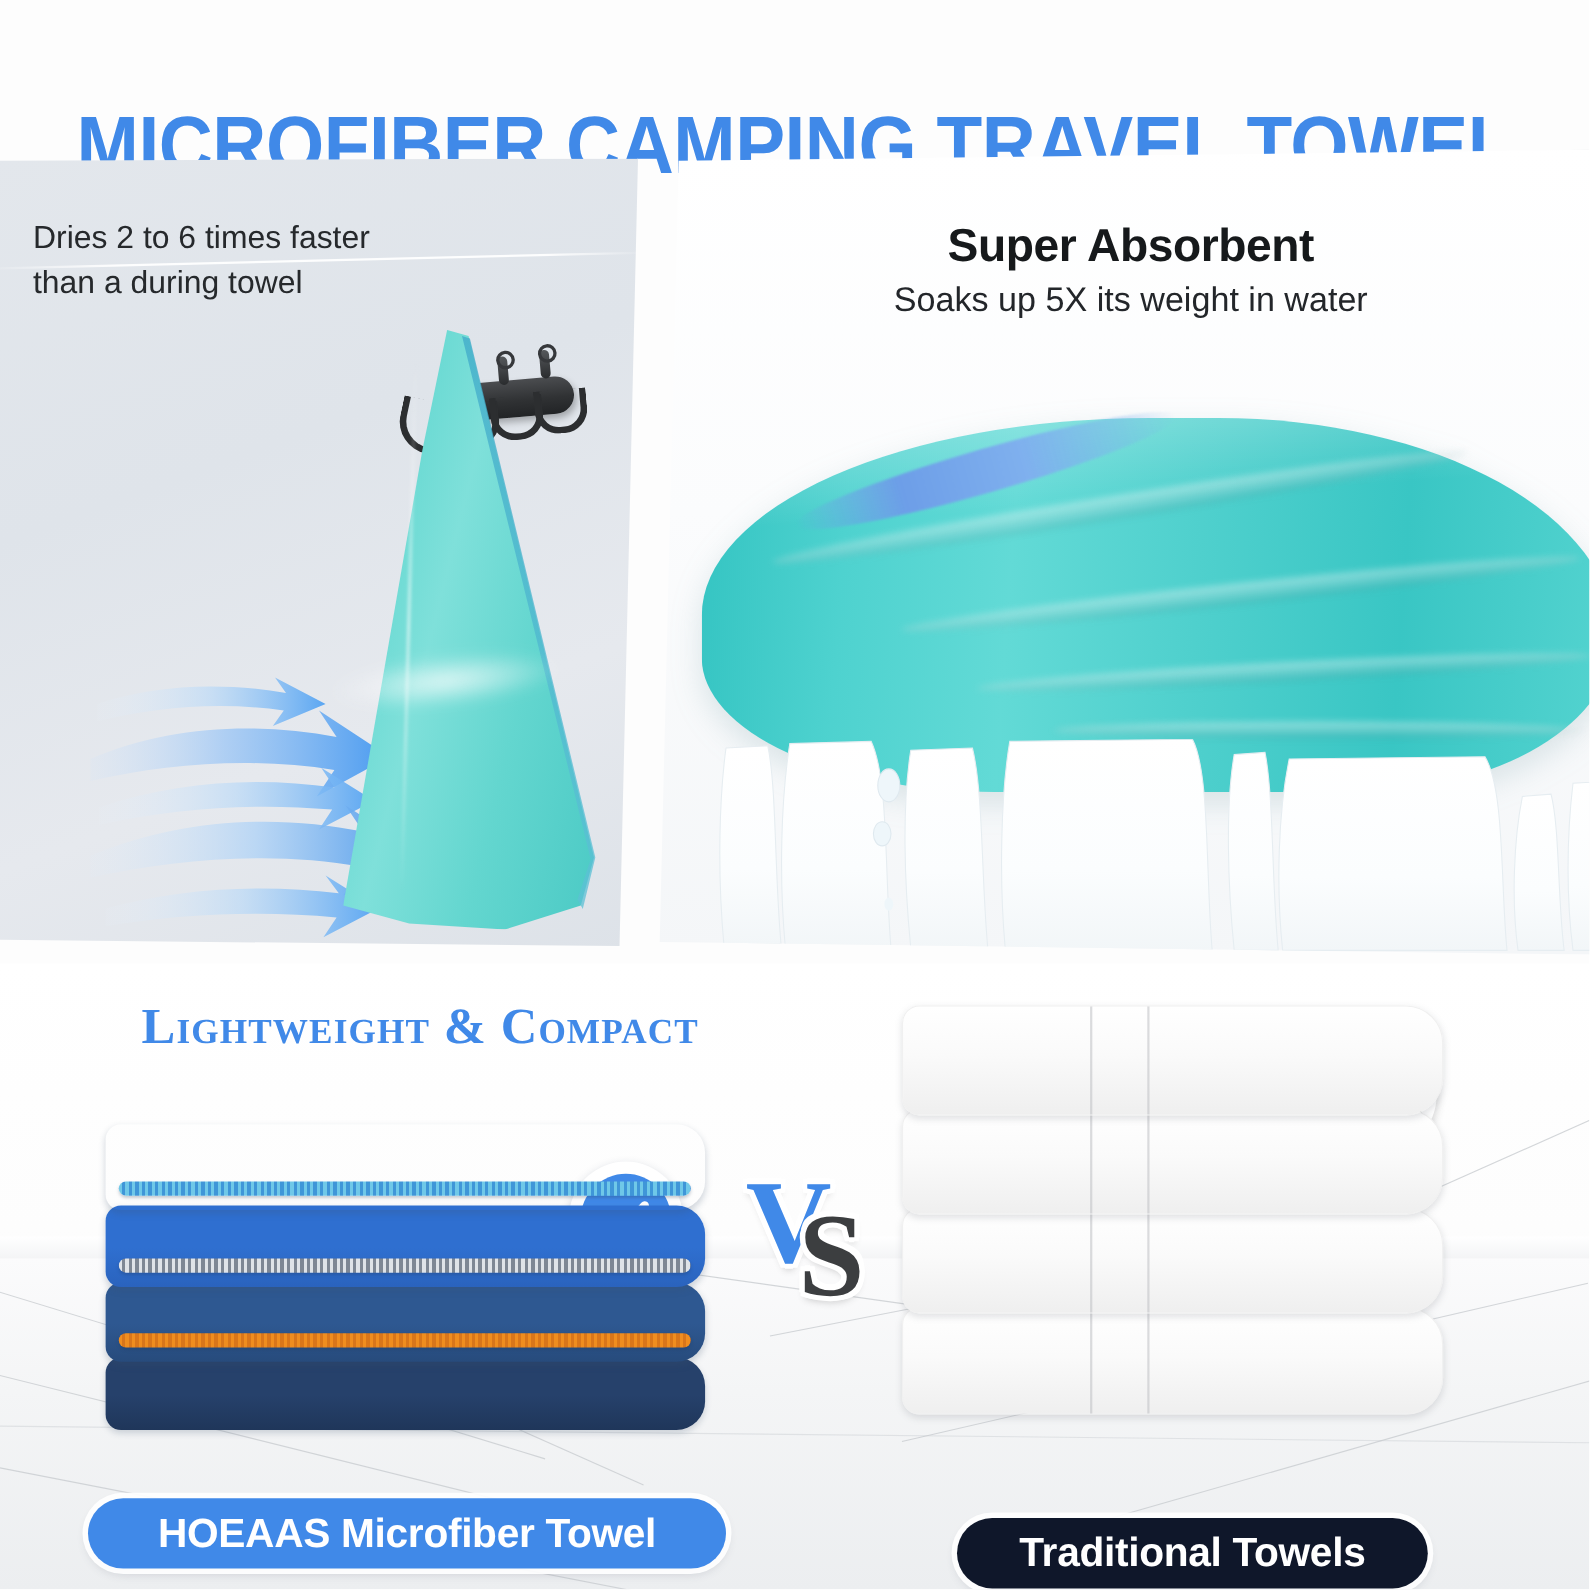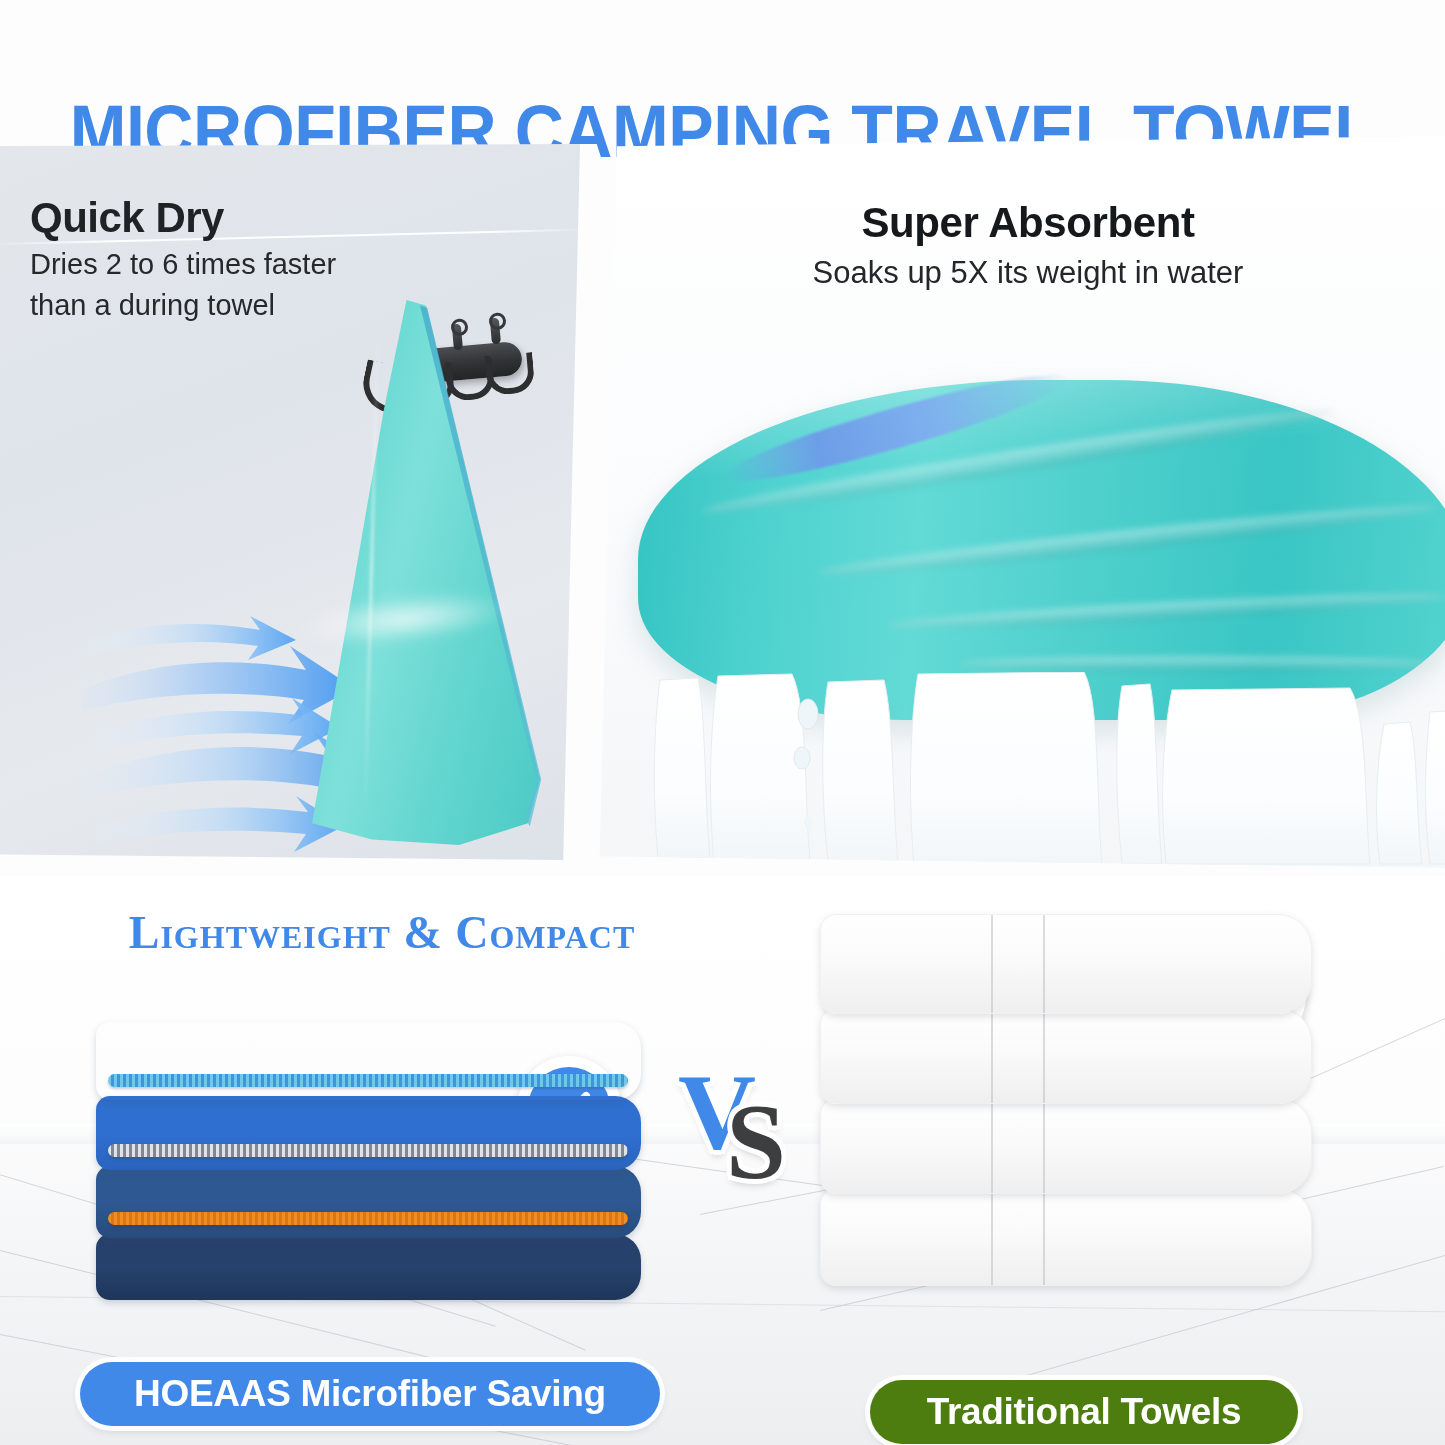--- a/index.html
+++ b/index.html
@@ -182,34 +182,33 @@
   .vs .s{left:48px;top:30px;font-size:108px;color:#3c3e40;line-height:108px;}
 
   
   .pill{
     position:absolute;display:flex;align-items:center;justify-content:center;
     border-radius:40px;color:#ffffff;font-weight:700;
     box-shadow:0 0 0 5px rgba(255,255,255,.92), 0 4px 10px rgba(60,70,90,.22);
     white-space:nowrap;
   }
   #pill-micro{left:80px;top:1362px;width:580px;height:64px;background:#4089e8;font-size:37px;letter-spacing:-0.3px;}
-  #pill-trad{left:870px;top:1380px;width:428px;height:64px;background:#4d7c0f;font-size:37px;letter-spacing:-0.3px;}
+  #pill-trad{left:870px;top:1380px;width:428px;height:64px;background:#0f172a;font-size:37px;letter-spacing:-0.3px;}
 </style>
 </head>
 <body>
 
 <div class="stage">
 
   <h1 class="title">MICROFIBER CAMPING TRAVEL TOWEL</h1>
 
   <div class="panel" id="panel-quickdry">
     <div class="wallline"></div>
 
     <div class="qd-head">
-      <p class="qd-title">Quick Dry</p>
       <p class="qd-sub">Dries 2 to 6 times faster</p>
       <p class="qd-sub">than a during towel</p>
     </div>
 
     <div class="hookrack">
       <div class="hookbar"></div>
       <div class="hooktop h1"></div>
       <div class="hooktop h2"></div>
       <div class="hooktop h3"></div>
       <div class="hookcurve c1"></div>
@@ -353,16 +352,16 @@
         <path d="M12 12 L36 36 M36 12 L12 36" fill="none" stroke="#ffffff" stroke-width="9" stroke-linecap="round"></path>
       </svg>
     </div>
   </div>
 
   <div class="vs">
     <span class="v">V</span>
     <span class="s">S</span>
   </div>
 
-  <div class="pill" id="pill-micro">HOEAAS Microfiber Saving</div>
+  <div class="pill" id="pill-micro">HOEAAS Microfiber Towel</div>
   <div class="pill" id="pill-trad">Traditional Towels</div>
 
 </div>
 
 </body></html>

